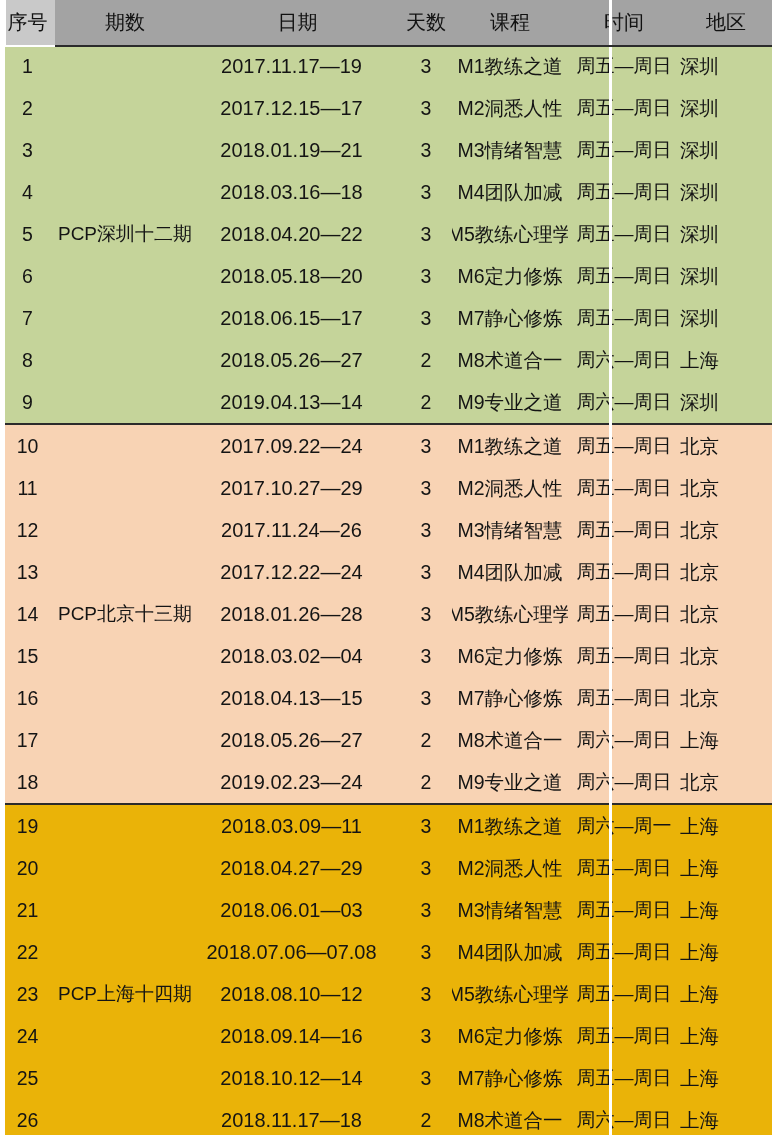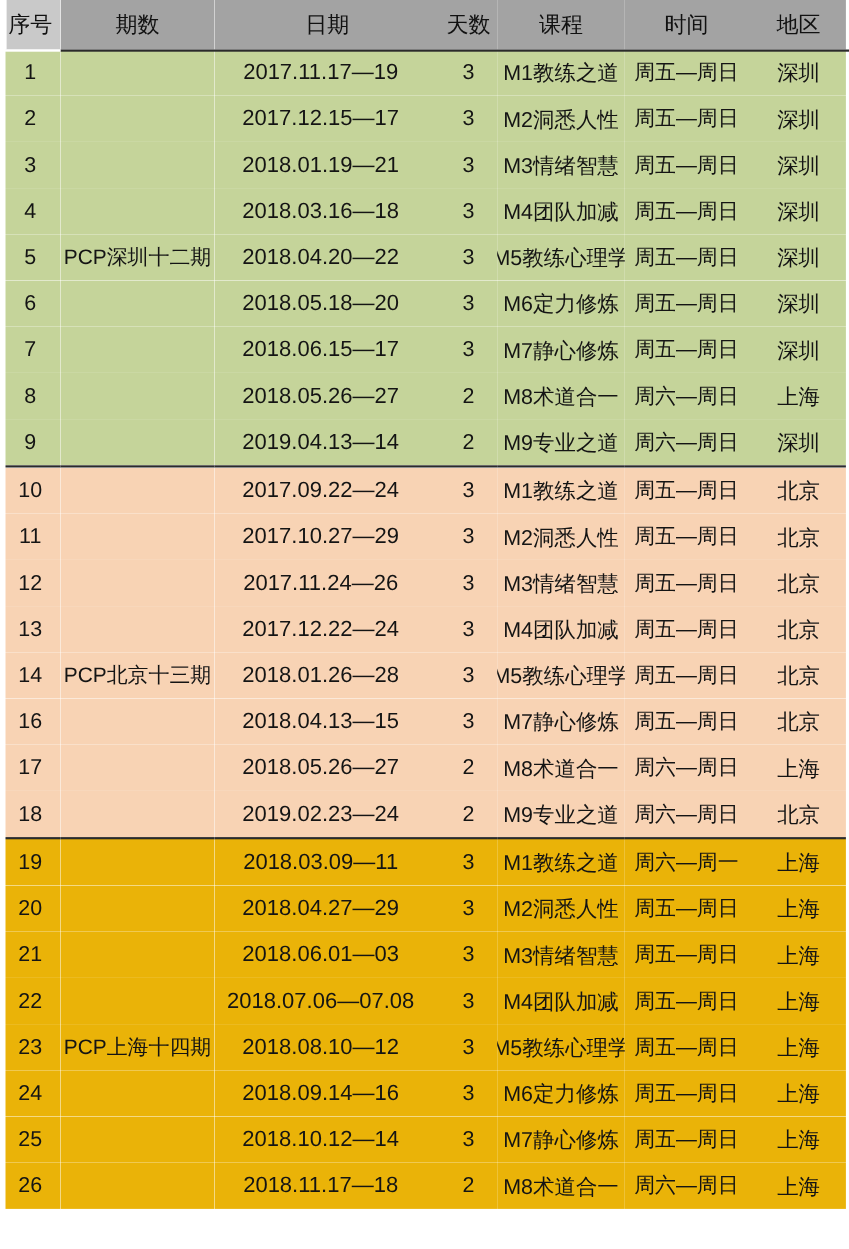--- a/index.html
+++ b/index.html
@@ -11,21 +11,21 @@
   body {
     width: 772px;
     height: 1135px;
     overflow: hidden;
     font-family: "Liberation Sans", "DejaVu Sans", sans-serif;
     color: #1a1a1a;
   }
 
   .sheet {
     position: relative;
-    width: 772px;
+    width: 612px;
     height: 1135px;
     background: #ffffff;
     box-sizing: border-box;
   }
 
   table.grid {
     border-collapse: collapse;
     table-layout: fixed;
     width: 772px;
   }
@@ -94,21 +94,21 @@
     white-space: nowrap;
     overflow: hidden;
     color: #141414;
   }
   td.idx    { text-align: center; }
   td.term   { text-align: center; font-size: 19px; }
   td.date   { text-align: center;  padding-right: 12px; font-size: 20px; }
   td.days   { text-align: center; }
   td.course { text-align: center; font-size: 19.5px; margin-left: 31px; }
   td.time   { text-align: center; font-size: 19px; }
-  td.area   { text-align: center; font-size: 19.5px; }
+  td.area   { font-size: 19.5px; }
 
   
   td.course .clip-wrap {
     display: block;
     width: 116px;
     overflow: hidden;
     text-align: center;
   }
   td.course .clip-wrap > span {
     display: inline-block;
@@ -328,20 +328,31 @@
           <td class="term">PCP北京十三期</td>
           <td class="date">2018.01.26—28</td>
           <td class="days">3</td>
           <td class="course">
             <span class="clip-wrap"><span>M5教练心理学</span></span>
           </td>
           <td class="time">周五—周日</td>
           <td class="area">北京</td>
         </tr>
         <tr class="g-orange">
+          <td class="idx">15</td>
+          <td class="term"></td>
+          <td class="date">2018.03.02—04</td>
+          <td class="days">3</td>
+          <td class="course">
+            <span class="clip-wrap"><span>M6定力修炼</span></span>
+          </td>
+          <td class="time">周五—周日</td>
+          <td class="area">北京</td>
+        </tr>
+        <tr class="g-orange">
           <td class="idx">16</td>
           <td class="term"></td>
           <td class="date">2018.04.13—15</td>
           <td class="days">3</td>
           <td class="course">
             <span class="clip-wrap"><span>M7静心修炼</span></span>
           </td>
           <td class="time">周五—周日</td>
           <td class="area">北京</td>
         </tr>

